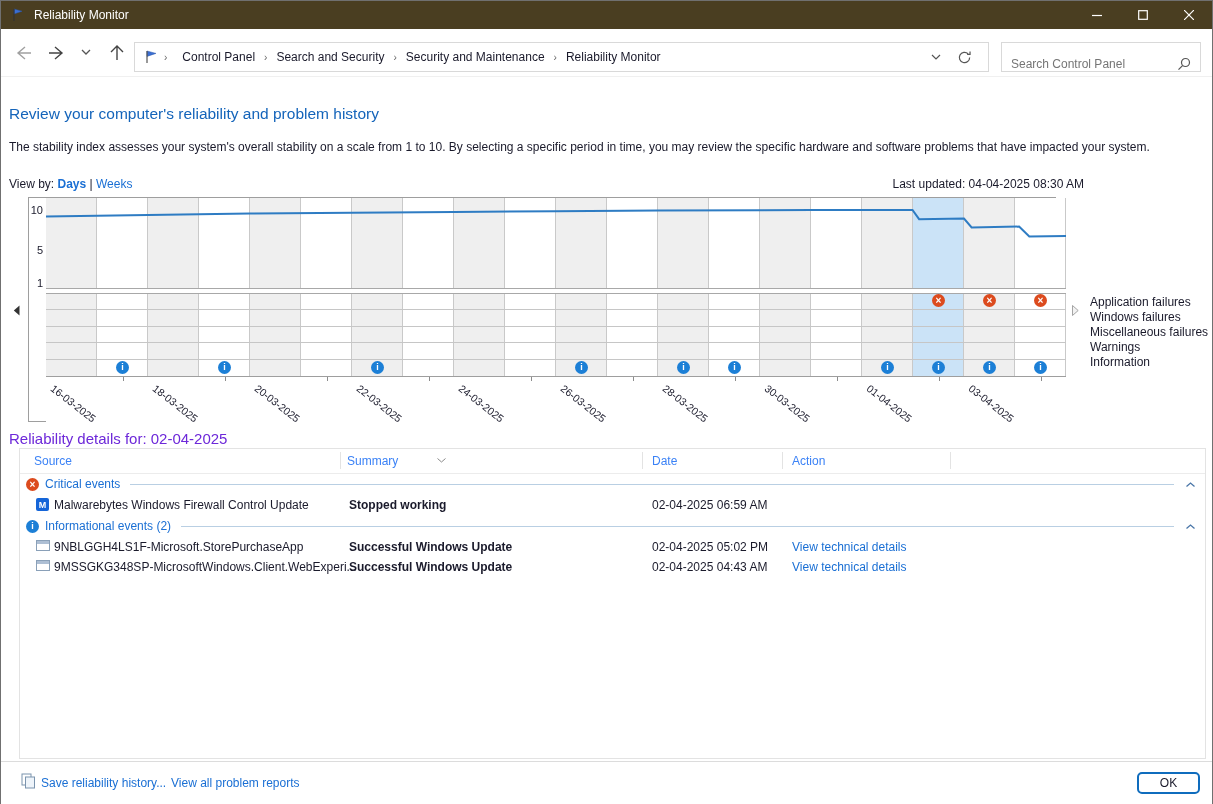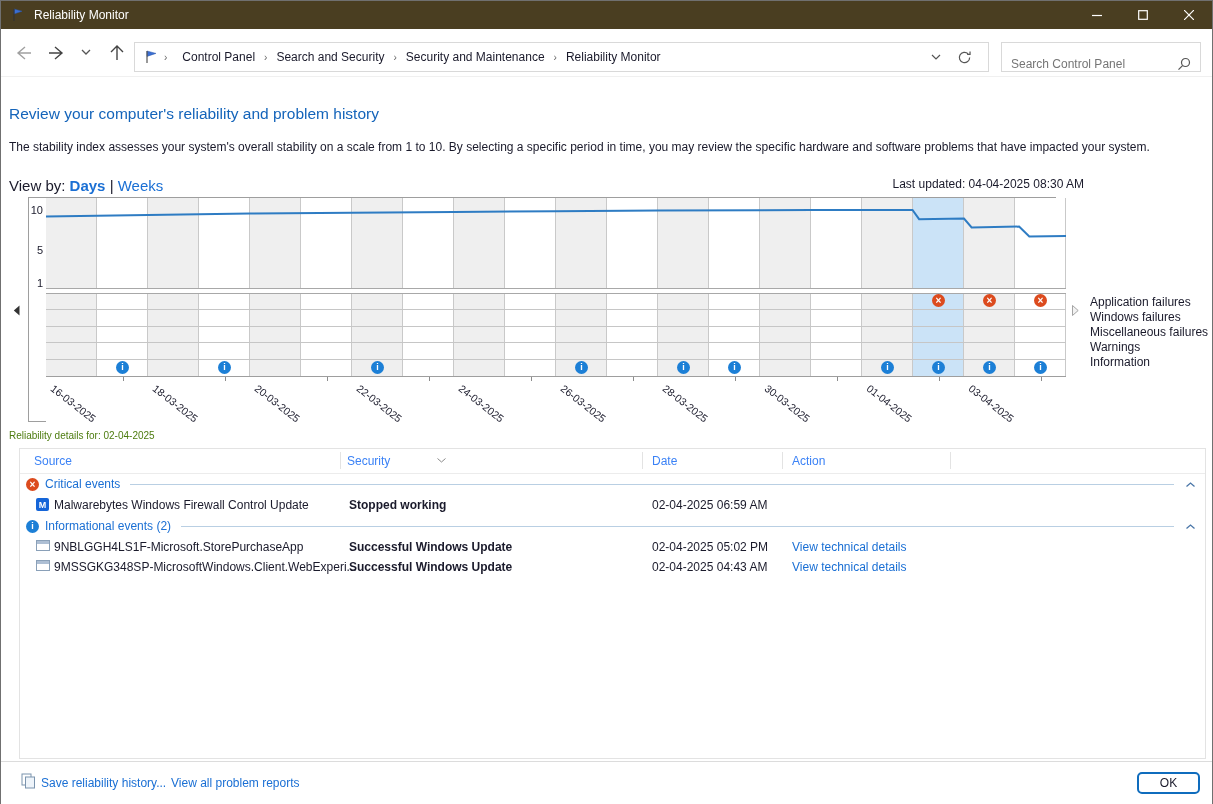--- a/index.html
+++ b/index.html
@@ -24,21 +24,21 @@
   .crumb-right{margin-left:auto;display:flex;align-items:center;}
   .crumb-right span{margin-right:16px;display:flex;}
   .searchbox{position:absolute;left:1000px;top:13px;width:200px;height:30px;border:1px solid #d9d9d9;box-sizing:border-box;display:flex;align-items:flex-end;background:#fff;}
   .searchbox input{flex:1;border:none;outline:none;font-family:"Liberation Sans",sans-serif;font-size:12px;padding:0 0 0 9px;color:#1a1a2b;background:transparent;}
   .searchbox input::placeholder{color:#757575;opacity:1;}
   .search-ic{margin-right:9px;display:flex;}
 
   
   .heading{position:absolute;left:8px;top:104px;font-size:15.5px;color:#1464BA;}
   .desc{position:absolute;left:8px;top:139px;font-size:12px;color:#1a1a2b;}
-  .viewbar{position:absolute;left:8px;top:176px;font-size:15px;color:#1a1a2b;}
+  .viewbar{position:absolute;left:8px;top:176px;font-size:12px;color:#1a1a2b;}
   .viewbar .lnk{color:#1A6FD4;}
   .viewbar .bold{font-weight:bold;}
   .lastupd{position:absolute;right:128px;top:176px;font-size:12px;color:#1a1a2b;}
 
   
   .chart-box{position:absolute;left:27px;top:196px;width:1028px;height:225px;border:1px solid #9e9e9e;box-sizing:border-box;background:#fff;}
   .ystrip{position:absolute;left:0;top:0;width:17px;height:178px;border-right:1px solid #b0b0b0;}
   .ytick{position:absolute;right:3px;font-size:11px;color:#1a1a2b;}
   .plot{position:absolute;left:17px;top:0;width:1020px;height:178px;overflow:hidden;}
   .daycol{position:absolute;top:0;height:178px;border-right:1px solid #c9c9c9;box-sizing:border-box;}
@@ -48,21 +48,21 @@
   .labels{position:absolute;left:17px;top:178px;width:1020px;height:45px;border-top:1px solid #9e9e9e;background:#fff;}
   .xlabel{position:absolute;top:5px;font-size:10.5px;color:#1a1a2b;white-space:nowrap;transform:rotate(38deg);transform-origin:0 0;}
   .xtick{position:absolute;top:0;width:1px;height:4px;background:#8c8c8c;}
   .err-icon{position:absolute;width:13px;height:13px;border-radius:50%;background:#DC4B1E;color:#fff;display:flex;align-items:center;justify-content:center;font-size:10px;font-weight:bold;line-height:13px;z-index:4;}
   .info-icon{position:absolute;width:13px;height:13px;border-radius:50%;background:#1C7FD6;color:#fff;display:flex;align-items:center;justify-content:center;font-size:9px;font-weight:bold;line-height:13px;z-index:4;}
   .scrollL{position:absolute;left:12px;top:301px;}
   .scrollR{position:absolute;left:1071px;top:301px;}
   .legend{position:absolute;left:1089px;top:294px;font-size:12px;color:#1a1a2b;line-height:15px;}
 
   
-  .details-title{position:absolute;left:8px;top:429px;font-size:10px;color:#4d7c0f;}
+  .details-title{position:absolute;left:8px;top:429px;font-size:15px;color:#6d28d9;}
   .dtable{position:absolute;left:18px;top:447px;width:1187px;height:311px;border:1px solid #e3e3e3;box-sizing:border-box;background:#fff;}
   .thead{position:absolute;left:0;top:0;right:0;height:24px;border-bottom:1px solid #ececec;}
   .th{position:absolute;top:5px;font-size:12px;color:#3b82f6;}
   .thdiv{position:absolute;top:3px;height:17px;width:1px;background:#e3e3e3;}
   .sortchev{position:absolute;left:417px;top:0px;}
   .tbody{position:absolute;left:0;top:24px;right:0;}
   .ghead{position:relative;height:22px;display:flex;align-items:center;padding-left:6px;}
   .ghead .mini{position:static;flex:0 0 13px;}
   .glabel{color:#1A6FD4;font-size:12px;margin-left:6px;white-space:nowrap;}
   .grule{flex:1;height:1px;background:#b9cfe3;margin:0 12px 0 10px;}
@@ -278,21 +278,21 @@
       <div>Information</div>
     </div>
 
   <div class="details-title">Reliability details for: 02-04-2025</div>
   <div class="dtable">
     <div class="thead" id="thead">
       <span class="sortchev"><svg width="9" height="5" viewBox="0 0 9 5">
             <path d="M0.5 0.5 L4.5 4 L8.5 0.5" fill="none" stroke="#8a8a8a" stroke-width="1"></path>
           </svg></span>
     <span class="th" style="left: 14px;">Source</span>
-        <span class="th" style="left: 327px;">Security</span>
+        <span class="th" style="left: 327px;">Summary</span>
         <span class="th" style="left: 632px;">Date</span>
         <span class="th" style="left: 772px;">Action</span>
         <span class="thdiv" style="left: 320px;"></span>
         <span class="thdiv" style="left: 622px;"></span>
         <span class="thdiv" style="left: 762px;"></span>
         <span class="thdiv" style="left: 930px;"></span>
       </div>
     <div class="tbody" id="tbody">
         <div class="ghead">
           <span class="mini">

